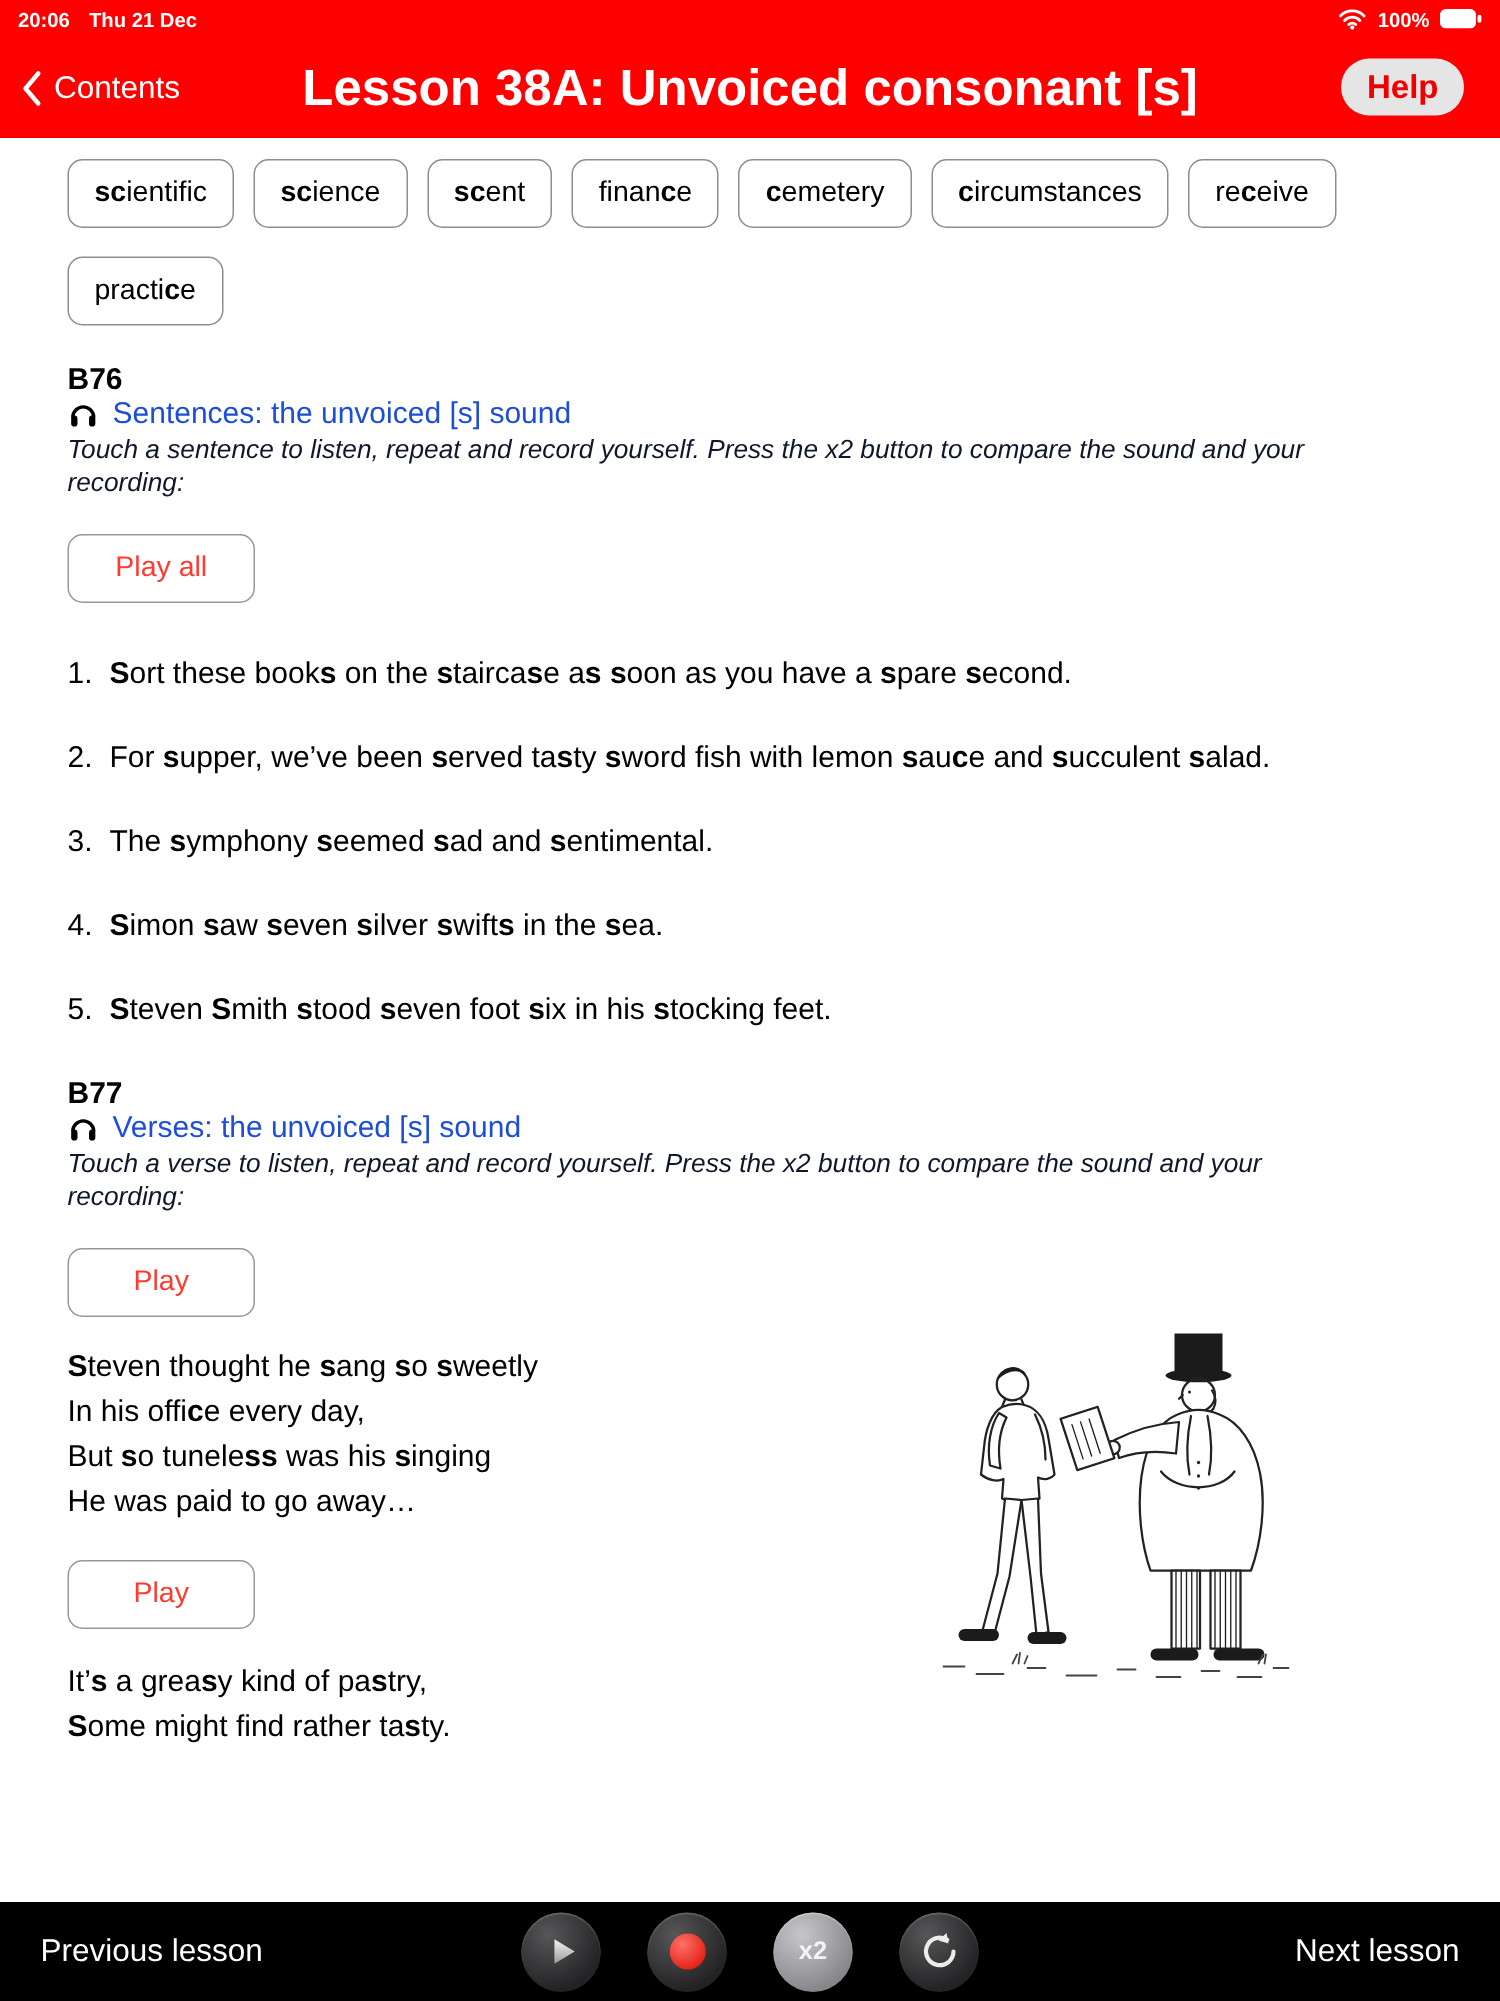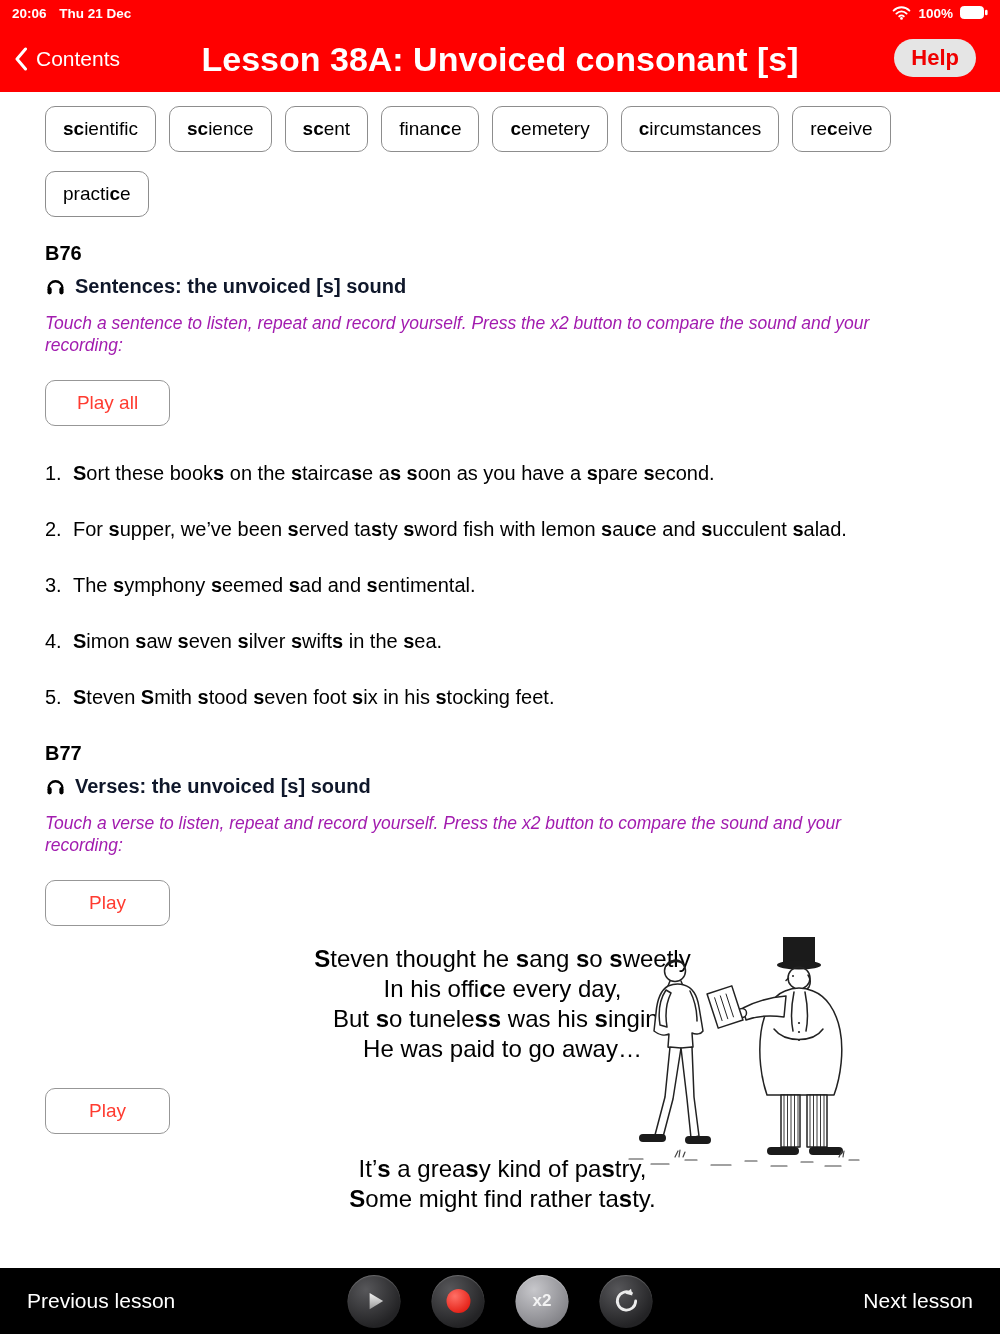--- a/index.html
+++ b/index.html
@@ -19,32 +19,32 @@
   .help { position:absolute; right:24px; top:13px; background:#e5e5e5; color:#F00000;
     font-weight:700; font-size:22px; border:none; border-radius:20px; padding:6px 17px; cursor:pointer; }
 
   
   .content { padding:14px 40px 0 45px; }
   .word-row { display:flex; flex-wrap:wrap; }
   .word-btn { height:46px; display:flex; align-items:center; padding:0 17px; margin:0 13px 19px 0;
     background:#fff; border:1.5px solid #8d8d8d; border-radius:10px; font-size:19px;
     font-family:inherit; color:#000; cursor:pointer; }
   .section-label { font-size:20px; font-weight:700; color:#000; margin-top:6px; }
-  .section-heading { display:flex; align-items:center; gap:9px; margin-top:10px;
-    font-size:20px; font-weight:700; color:#0f172a; }
-  .instruction { font-style:italic; font-size:17.5px; color:#a21caf; margin-top:14px;
+  .section-heading { display:flex; align-items:center; gap:9px; 
+    font-size:20px; font-weight:400; color:#1d4ed8; }
+  .instruction { font-style:italic; font-size:17.5px; color:#0f172a; margin-top:0;
     width:850px; line-height:1.26; }
   .play-btn { display:block; margin-top:24px; width:125px; height:46px; background:#fff;
     border:1.5px solid #979797; border-radius:10px; color:#FF3B30; font-size:19px;
     font-family:inherit; cursor:pointer; }
   .sentences { margin-top:36px; }
   .sentence { display:flex; font-size:20px; color:#000; margin-bottom:33px; cursor:pointer; }
   .sentence .num { width:28px; flex:none; }
   .b77-body { position:relative; margin-top:22px; }
-  .verse { margin-top:18px; font-size:24px; line-height:30px; color:#000; cursor:pointer;text-align:center; }
+  .verse { margin-top:18px; font-size:20px; line-height:30px; color:#000; cursor:pointer; }
   .verse.second { margin-top:20px; }
   .play-btn.second { margin-top:24px; }
   .bold, .b { font-weight:700; }
   .illustration { position:absolute; top:53px; right:95px; width:250px; height:245px; }
 
   
   .bottom-bar { position:absolute; left:0; bottom:0; width:1000px; height:66px; background:#000;
     display:flex; align-items:center; justify-content:space-between; padding:0 27px; color:#fff;
     font-size:21px; }
   .nav-label { cursor:pointer; }

